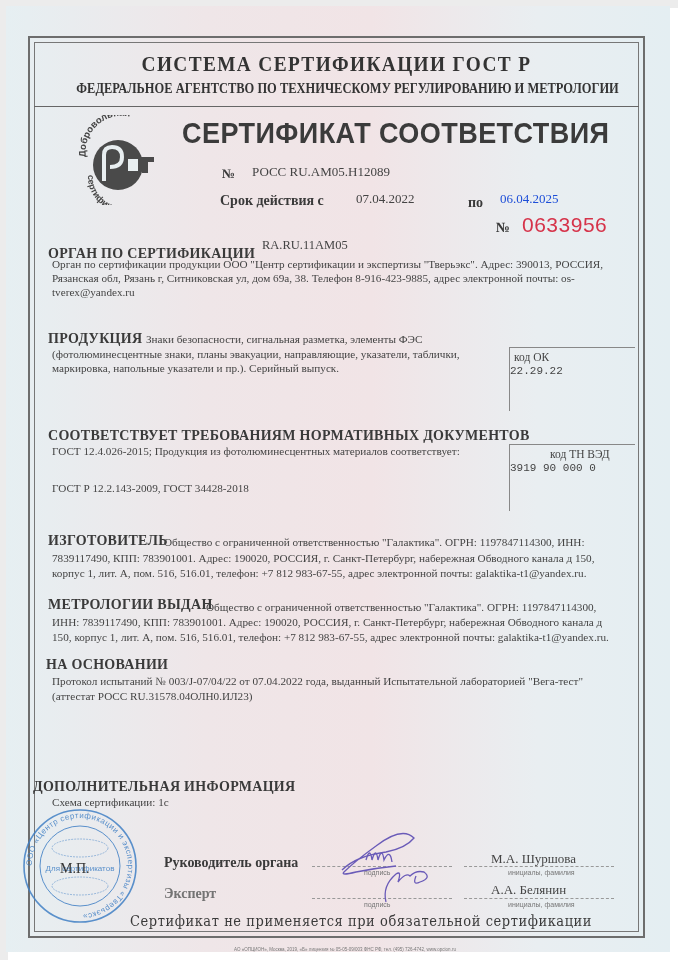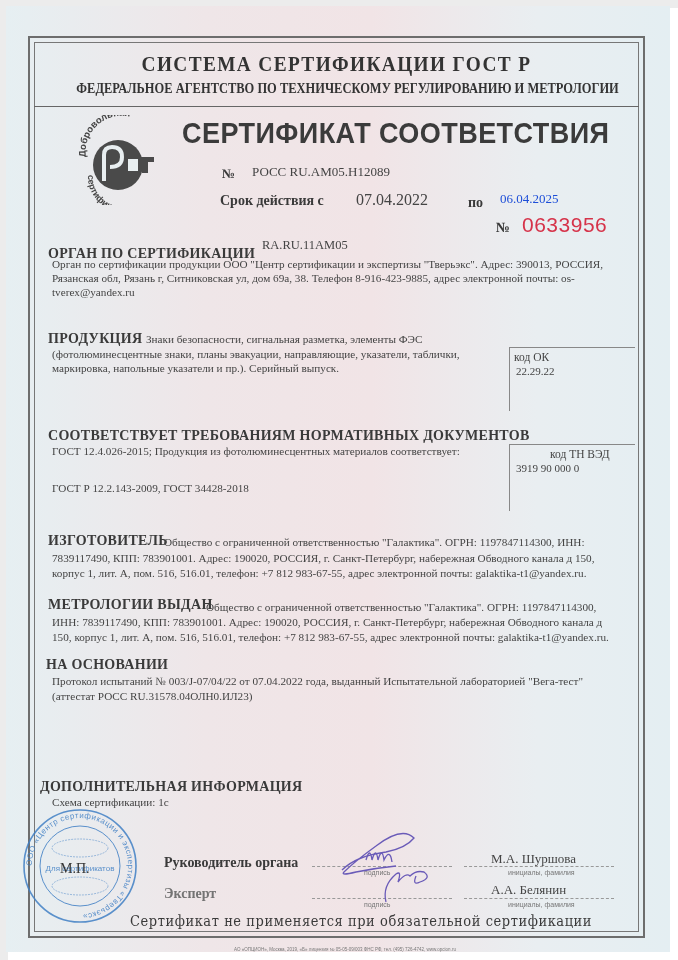--- a/index.html
+++ b/index.html
@@ -12,21 +12,21 @@
   .hdr-line{position:absolute;left:34px;width:605px;border-top:1.5px solid #666;}
   .abs{position:absolute;white-space:nowrap;}
   .sys{top:52px;left:34px;width:605px;text-align:center;font-size:21px;font-weight:bold;letter-spacing:1.5px;color:#333;font-family:"Liberation Serif",serif;transform:scaleX(0.92);}
   .agency{top:80px;left:34px;width:605px;text-align:center;font-size:14.5px;font-weight:bold;color:#333;transform:scaleX(0.86);}
   .title{top:116px;left:182px;font-family:"Liberation Sans","DejaVu Sans",sans-serif;font-weight:bold;font-size:30px;color:#3b3b3b;letter-spacing:0.5px;transform:scaleX(0.9);transform-origin:left;}
   .logo{position:absolute;left:76px;top:115px;width:90px;height:90px;}
   .sm{font-size:11.2px;line-height:14.5px;color:#444;}
   .sec-title{font-size:14px;font-weight:bold;color:#3a3a3a;letter-spacing:0.3px;}
   .box{position:absolute;border-left:1px solid #888;border-top:1px solid #888;}
   .box .k{font-size:11.5px;color:#444;}
-  .box .v{font-size:11px;color:#444;margin-left:6px;margin-top:2px;}
+  .box .v{font-size:11px;color:#444;margin-top:2px;font-family:Liberation Mono, monospace;}
   .red{color:#d6334a;font-family:"Liberation Sans",sans-serif;font-size:21px;letter-spacing:0.5px;}
   .sigline{position:absolute;border-top:1px dashed #999;}
   .tiny{font-size:7px;color:#777;font-family:"Liberation Sans",sans-serif;}
   .stamp{position:absolute;left:22px;top:808px;width:116px;height:116px;}
   .sigpen{position:absolute;left:336px;top:826px;width:100px;height:80px;}
 </style>
 </head>
 <body>
 
 <div class="page"></div>
@@ -49,21 +49,21 @@
   <path d="M28 66 L28 40 Q28 32 36 32 Q46 32 46 42 Q46 52 34 52" stroke="#e8eef0" stroke-width="4" fill="none"></path>
   <rect x="60" y="42" width="18" height="5" fill="#4a4a4a"></rect>
   <rect x="66" y="42" width="6" height="16" fill="#4a4a4a"></rect>
   <rect x="52" y="44" width="10" height="12" fill="#e8eef0"></rect>
 </svg>
 
 <div class="abs title">СЕРТИФИКАТ СООТВЕТСТВИЯ</div>
 <div class="abs" style="top:166px;left:222px;font-size:13px;font-weight:bold;">№</div>
 <div class="abs" style="top:164px;left:252px;font-size:13px;color:#444;">РОСС RU.АМ05.Н12089</div>
 <div class="abs" style="top:193px;left:220px;font-size:14px;font-weight:bold;">Срок действия с</div>
-<div class="abs" style="top:191px;left:356px;font-size:16px;color:#444;">07.04.2022</div>
+<div class="abs" style="top:191px;left:356px;font-size:13px;color:#444;">07.04.2022</div>
 <div class="abs" style="top:195px;left:468px;font-size:14px;font-weight:bold;">по</div>
 <div class="abs" style="top:191px;left:500px;font-size:13px;color:#1d4ed8;">06.04.2025</div>
 <div class="abs" style="top:220px;left:496px;font-size:14px;font-weight:bold;">№</div>
 <div class="abs red" style="top:213px;left:522px;">0633956</div>
 
 <div class="abs sec-title" style="top:246px;left:48px;">ОРГАН ПО СЕРТИФИКАЦИИ</div>
 <div class="abs" style="top:238px;left:262px;font-size:12.5px;color:#444;">RA.RU.11АМ05</div>
 <div class="abs sm" style="top:257px;left:52px;">Орган по сертификации продукции ООО "Центр сертификации и экспертизы "Тверьэкс". Адрес: 390013, РОССИЯ,</div>
 <div class="abs sm" style="top:271px;left:52px;">Рязанская обл, Рязань г, Ситниковская ул, дом 69а, 38. Телефон 8-916-423-9885, адрес электронной почты: os-</div>
 <div class="abs sm" style="top:285px;left:52px;">tverex@yandex.ru</div>
@@ -92,21 +92,21 @@
 
 <div class="abs sec-title" style="top:597px;left:48px;">МЕТРОЛОГИИ ВЫДАН</div>
 <div class="abs sm" style="top:600px;left:206px;">Общество с ограниченной ответственностью "Галактика". ОГРН: 1197847114300,</div>
 <div class="abs sm" style="top:615px;left:52px;">ИНН: 7839117490, КПП: 783901001. Адрес: 190020, РОССИЯ, г. Санкт-Петербург, набережная Обводного канала д</div>
 <div class="abs sm" style="top:630px;left:52px;">150, корпус 1, лит. А, пом. 516, 516.01, телефон: +7 812 983-67-55, адрес электронной почты: galaktika-t1@yandex.ru.</div>
 
 <div class="abs sec-title" style="top:657px;left:46px;">НА ОСНОВАНИИ</div>
 <div class="abs sm" style="top:674px;left:52px;">Протокол испытаний № 003/J-07/04/22 от 07.04.2022 года, выданный Испытательной лабораторией "Вега-тест"</div>
 <div class="abs sm" style="top:689px;left:52px;">(аттестат РОСС RU.31578.04ОЛН0.ИЛ23)</div>
 
-<div class="abs sec-title" style="top:779px;left:40px;text-align:center;">ДОПОЛНИТЕЛЬНАЯ ИНФОРМАЦИЯ</div>
+<div class="abs sec-title" style="top:779px;left:33px;text-align:center;">ДОПОЛНИТЕЛЬНАЯ ИНФОРМАЦИЯ</div>
 <div class="abs sm" style="top:795px;left:52px;">Схема сертификации: 1с</div>
 
 <div class="abs" style="top:855px;left:164px;font-size:14px;font-weight:bold;color:#3a3a3a;">Руководитель органа</div>
 <div class="abs" style="top:886px;left:164px;font-size:14px;font-weight:bold;color:#737373;">Эксперт</div>
 
 <div class="sigline" style="left:312px;top:866px;width:140px;"></div>
 <div class="sigline" style="left:464px;top:866px;width:150px;"></div>
 <div class="sigline" style="left:312px;top:898px;width:140px;"></div>
 <div class="sigline" style="left:464px;top:898px;width:150px;"></div>
 

